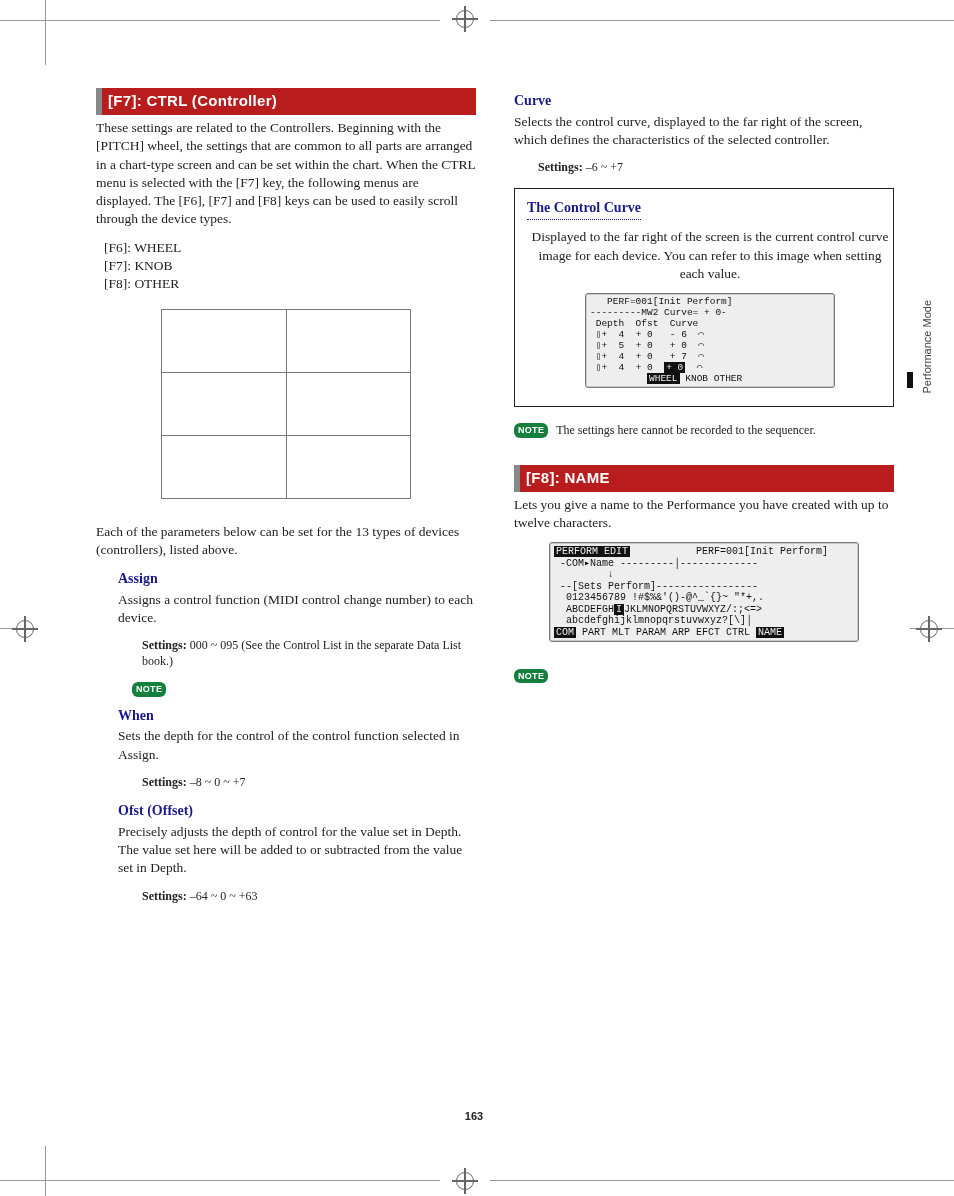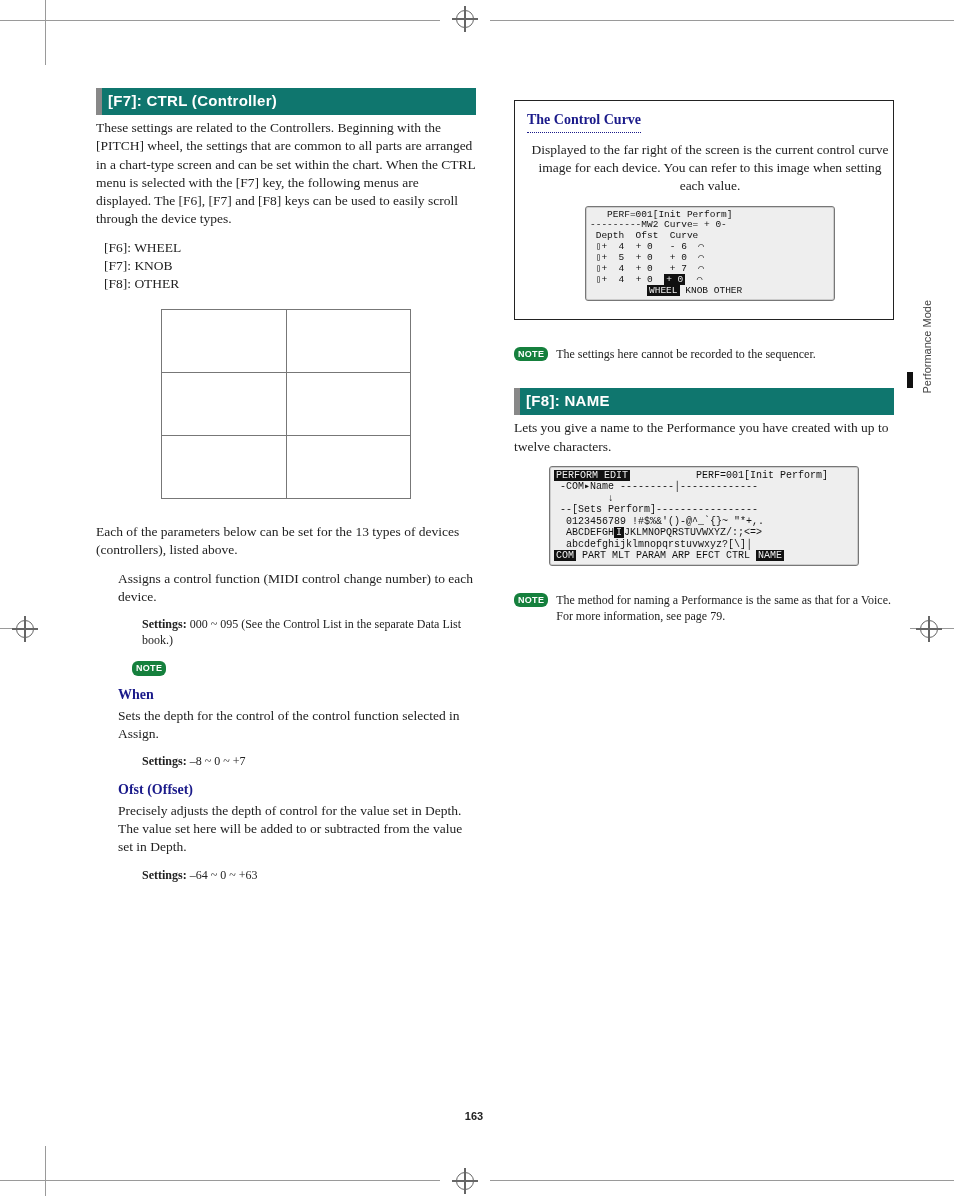--- a/index.html
+++ b/index.html
@@ -36,21 +36,21 @@
     gap: 38px;
   }
   .col {
     flex: 1 1 0;
     min-width: 0;
   }
   .col-left { flex:1; }
   .col-right { flex:1; }
 
   .header-bar {
-    background: #0f766e;
+    background: #b91c1c;
     color: #fff;
     font-family: Arial, Helvetica, sans-serif;
     font-weight: bold;
     padding: 3px 6px 4px 6px;
     font-size: 15px;
     letter-spacing: 0.3px;
     margin-bottom: 4px;
     border-left: 6px solid #888;
   }
   p { margin: 0 0 10px 0; }
@@ -99,21 +99,21 @@
     border-radius: 6px;
     flex: none;
     margin-top:1px;
     letter-spacing:0.3px;
   }
   .note-text { flex:1; }
 
   .inset-box {
     border: 1px solid #222;
     padding: 10px 0 14px 12px;
-    margin: 12px 0 26px 0;
+    margin: 12px 0 15px 0;
   }
   .inset-box .sub-heading { margin-top:0; }
   .dotted { border-bottom: 1.5px dotted #1a1a8a; display:inline-block; margin-bottom:4px; padding-bottom:2px;}
 
   
   .lcd {
     font-family: "Courier New", monospace;
     font-size: 10px;
     line-height: 1.15;
     background: #eee;
@@ -227,20 +227,21 @@
         <tr>
               <td></td>
               <td></td>
             </tr>
       </tbody>
         </table>
 
       <p>Each of the parameters below can be set for the 13 types of devices (controllers), listed above.</p>
 
       <div style="padding-left:22px;">
+        <div class="sub-heading">Assign</div>
         <p>Assigns a control function (MIDI control change number) to each device.</p>
         <div class="settings-line">
           <span class="settings-label">Settings:</span>
           <span>000 ~ 095 (See the Control List in the separate Data List book.)</span>
         </div>
         <div class="note-row">
           <span class="note-badge">NOTE</span>
         </div>
       </div>
 
@@ -257,20 +258,28 @@
         <div class="sub-heading">Ofst (Offset)</div>
         <p>Precisely adjusts the depth of control for the value set in Depth. The value set here will be added to or subtracted from the value set in Depth.</p>
         <div class="settings-line">
           <span class="settings-label">Settings:</span>
           <span>–64 ~ 0 ~ +63</span>
         </div>
       </div>
     </div>
 
     <div class="col col-right">
+      <div style="padding-left:0px;">
+        <div class="sub-heading" style="margin-top:4px;">Curve</div>
+        <p>Selects the control curve, displayed to the far right of the screen, which defines the characteristics of the selected controller.</p>
+        <div class="settings-line">
+          <span class="settings-label">Settings:</span>
+          <span>–6 ~ +7</span>
+        </div>
+      </div>
 
       <div class="inset-box">
         <span class="sub-heading dotted">The Control Curve</span>
         <p style="margin-top:4px;text-align:center;">Displayed to the far right of the screen is the current control curve image for each device. You can refer to this image when setting each value.</p>
         <div class="lcd lcd-small"><span>   PERF=001[Init Perform]   </span>
 <span>---------MW2 Curve= + 0-</span>
 <span> Depth  Ofst  Curve         </span>
 <span> ▯+  4  + 0   - 6  ⌒        </span>
 <span> ▯+  5  + 0   + 0  ⌒        </span>
 <span> ▯+  4  + 0   + 7  ⌒        </span>
@@ -294,20 +303,19 @@
 <span> --[Sets Perform]----------------- </span>
 <span>  0123456789 !#$%&amp;'()-@^_`{}~ "*+,.</span>
   ABCDEFGH<span class="inv">I</span>JKLMNOPQRSTUVWXYZ/:;&lt;=&gt;
 <span>  abcdefghijklmnopqrstuvwxyz?[\]│  </span>
 <span class="inv">COM</span><span> PART MLT PARAM ARP EFCT CTRL </span><span class="inv">NAME</span></div>
 
       <div style="height:16px;"></div>
 
       <div class="note-row" style="margin-left:0;">
         <span class="note-badge">NOTE</span>
-        <span class="note-text">The method for naming a Performance is the same as that for a Voice. For more information, see page 79.</span>
       </div>
     </div>
 
   </div>
 
   <div class="page-number">163</div>
 </div>
 
 </body></html>

